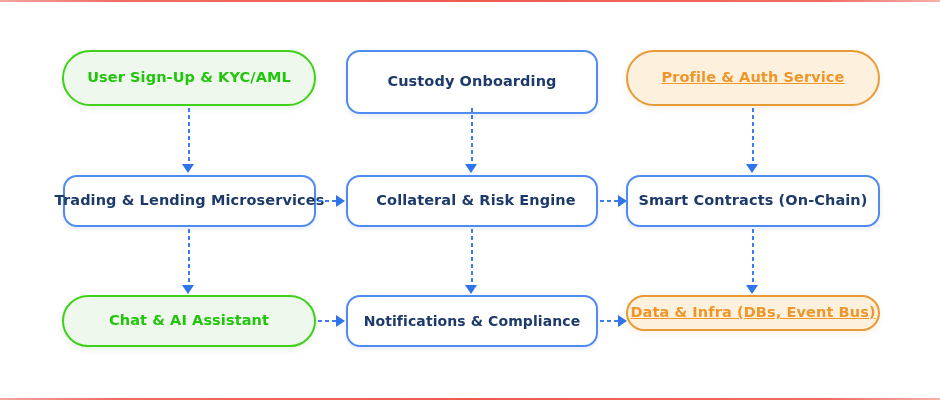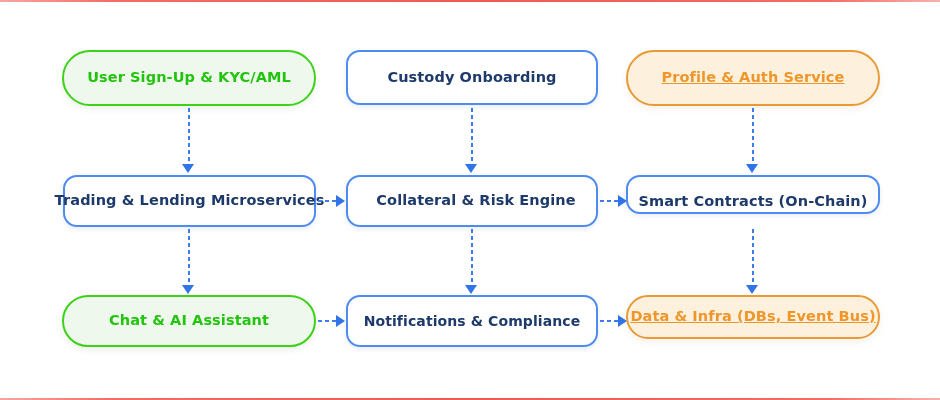--- a/index.html
+++ b/index.html
@@ -105,49 +105,49 @@
 
 <div id="canvas">
 
   <div class="edge-top"></div>
   <div class="edge-bottom"></div>
 
   <div class="node green" style="left:62px; top:50px; width:254px; height:56px; font-size:14.5px;">
     <span class="line">User Sign-Up &amp; KYC/AML</span>
   </div>
 
-  <div class="node blue" style="left:346px; top:50px; width:252px; height:55px; font-size:14.5px;">
+  <div class="node blue" style="left:346px; top:50px; width:252px; height:64px; font-size:14.5px;">
     <span class="line">Custody Onboarding</span>
   </div>
 
   <div class="node orange" style="left:626px; top:50px; width:254px; height:56px; font-size:14.5px;">
     <span class="line">Profile &amp; Auth Service</span>
   </div>
 
   <div class="node blue" style="left:63px; top:175px; width:253px; height:52px; font-size:14.5px;">
     <span class="line">Trading &amp; Lending Microservices</span>
   </div>
 
   <div class="node blue" style="left:346px; top:175px; width:252px; height:52px; font-size:14.5px;padding-left:8px;">
     <span class="line">Collateral &amp; Risk Engine</span>
   </div>
 
-  <div class="node blue" style="left:626px; top:175px; width:254px; height:39px; font-size:14.5px;justify-content:flex-end;">
+  <div class="node blue" style="left:626px; top:175px; width:254px; height:52px; font-size:14.5px;">
     <span class="line">Smart Contracts (On-Chain)</span>
   </div>
 
   <div class="node green" style="left:62px; top:295px; width:254px; height:52px; font-size:14.5px;align-items:center;">
     <span class="line">Chat &amp; AI Assistant</span>
   </div>
 
   <div class="node blue" style="left:346px; top:295px; width:252px; height:52px; font-size:14px;">
     <span class="line">Notifications &amp; Compliance</span>
   </div>
 
-  <div class="node orange" style="left:626px; top:295px; width:254px; height:44px; font-size:14.5px;">
+  <div class="node orange" style="left:626px; top:295px; width:254px; height:36px; font-size:14.5px;">
     <span class="line">Data &amp; Infra (DBs, Event Bus)</span>
   </div>
 
   <div class="conn vconn" style="left:188px; top:108px; height:58px;"></div>
   <div class="conn arrow-down" style="left:182px; top:164px;"></div>
 
   <div class="conn vconn" style="left:471px; top:108px; height:58px;"></div>
   <div class="conn arrow-down" style="left:465px; top:164px;"></div>
 
   <div class="conn vconn" style="left:752px; top:108px; height:58px;"></div>

